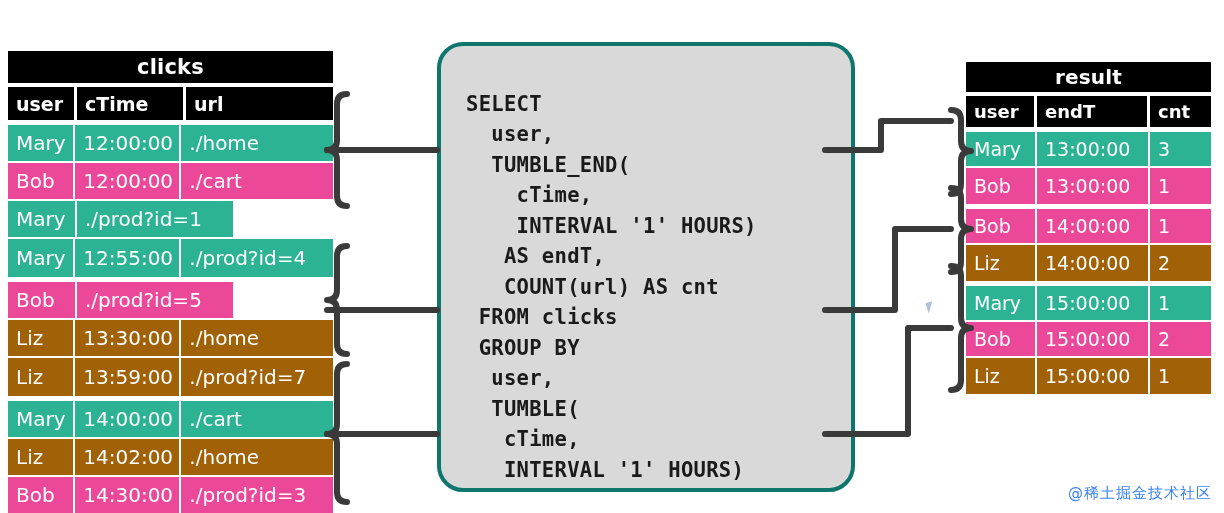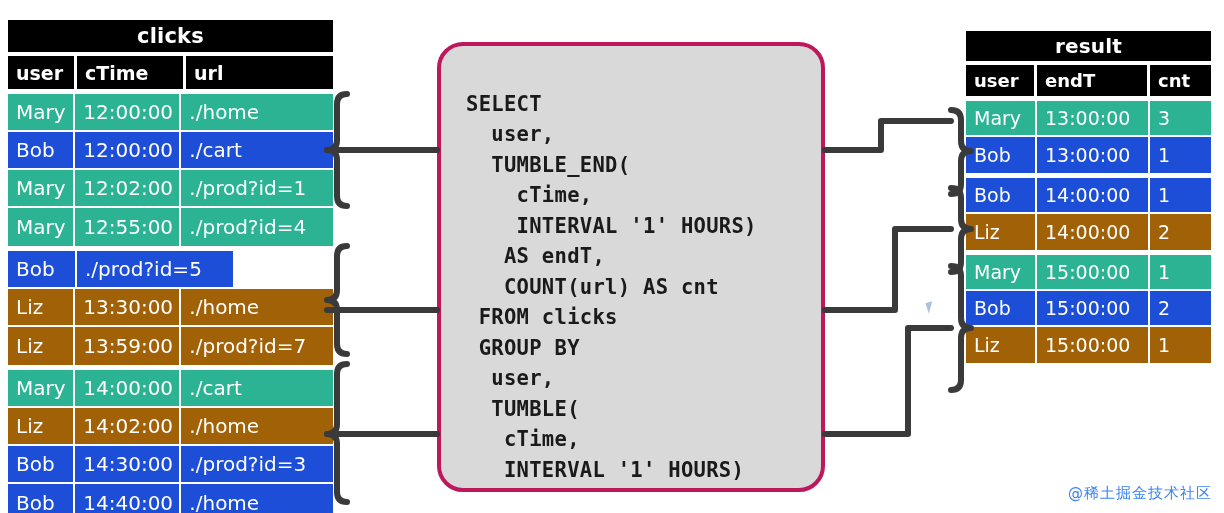--- a/index.html
+++ b/index.html
@@ -6,36 +6,36 @@
   body{
     width:1224px;height:513px;position:relative;overflow:hidden;
     font-family:"DejaVu Sans","Liberation Sans",sans-serif;
   }
 
   
   .tbl{position:absolute;}
   .tbl-title{
     background:#000000;color:#ffffff;font-weight:bold;
     text-align:center;letter-spacing:.2px;
-    display:flex;align-items:center;justify-content:center;
+    display:flex;align-items:center;justify-content:center;margin-top:31px;
   }
   .hdr-row{display:flex;background:#000000;}
   .hdr-cell{
     background:#000000;color:#ffffff;font-weight:bold;
     display:flex;align-items:center;
     box-sizing:border-box;
   }
   .grp{display:flex;flex-direction:column;border-radius:12px;}
   .row{display:flex;box-sizing:border-box;}
   .cell{
     box-sizing:border-box;display:flex;align-items:center;
     color:#ffffff;overflow:hidden;white-space:nowrap;
   }
   .c-green .cell{background:#2bb394;}
-  .c-blue  .cell{background:#1d4ed8;}
+  .c-blue  .cell{background:#ec4899;}
   .c-pink  .cell{background:#a16207;}
   .row .cell{border-right:2px solid #ffffff;border-bottom:2px solid #ffffff;}
   .row .cell:last-child{border-right:none;}
   .grp .row:last-child .cell{border-bottom:none;}
 
   
   #clicks-table{left:8px;top:20px;width:325px;}
   #clicks-table .tbl-title{height:32px;font-size:21px;}
   #clicks-table .hdr-row{height:33px;margin-top:4px;}
   #clicks-table .hdr-cell{font-size:19px;padding-left:8px;
@@ -61,22 +61,22 @@
   #result-table .r-endt{width:113px;}
   #result-table .r-cnt{width:61px;}
   #result-table .grp{margin-top:5px;}
   #result-table .cell{height:36px;font-size:19px;padding-left:8px;}
   #result-table .cell.r-user{width:71px;}
   #result-table .cell.r-endt{width:113px;}
   #result-table .cell.r-cnt{width:61px;}
 
   
   #sql-box{
-    position:absolute;left:437px;top:42px;width:388px;height:450px;
-    background:#d9d9d9;border:4px solid #be185d;border-radius:26px;
+    position:absolute;left:437px;top:42px;width:418px;height:450px;
+    background:#d9d9d9;border:4px solid #0f766e;border-radius:26px;
     box-sizing:border-box;
   }
   #sql-code{
     position:absolute;left:25px;top:22px;
     font-family:"DejaVu Sans Mono","Liberation Mono",monospace;
     font-size:20.5px;line-height:30.5px;color:#1a1a1a;
     white-space:pre;font-weight:600;letter-spacing:.3px;
   }
   
   #mouse-cursor{
@@ -114,21 +114,20 @@
           <div class="cell w-time">12:00:00</div>
           <div class="cell w-url">./home</div>
         </div>
         <div class="row c-blue">
           <div class="cell w-user">Bob</div>
           <div class="cell w-time">12:00:00</div>
           <div class="cell w-url">./cart</div>
         </div>
         <div class="row c-green">
           <div class="cell w-user">Mary</div>
-          <div class="cell w-time">12:02:00</div>
           <div class="cell w-url">./prod?id=1</div>
         </div>
         <div class="row c-green">
           <div class="cell w-user">Mary</div>
           <div class="cell w-time">12:55:00</div>
           <div class="cell w-url">./prod?id=4</div>
         </div>
       </div>
       <div class="grp c-blue">
         <div class="row c-blue">

